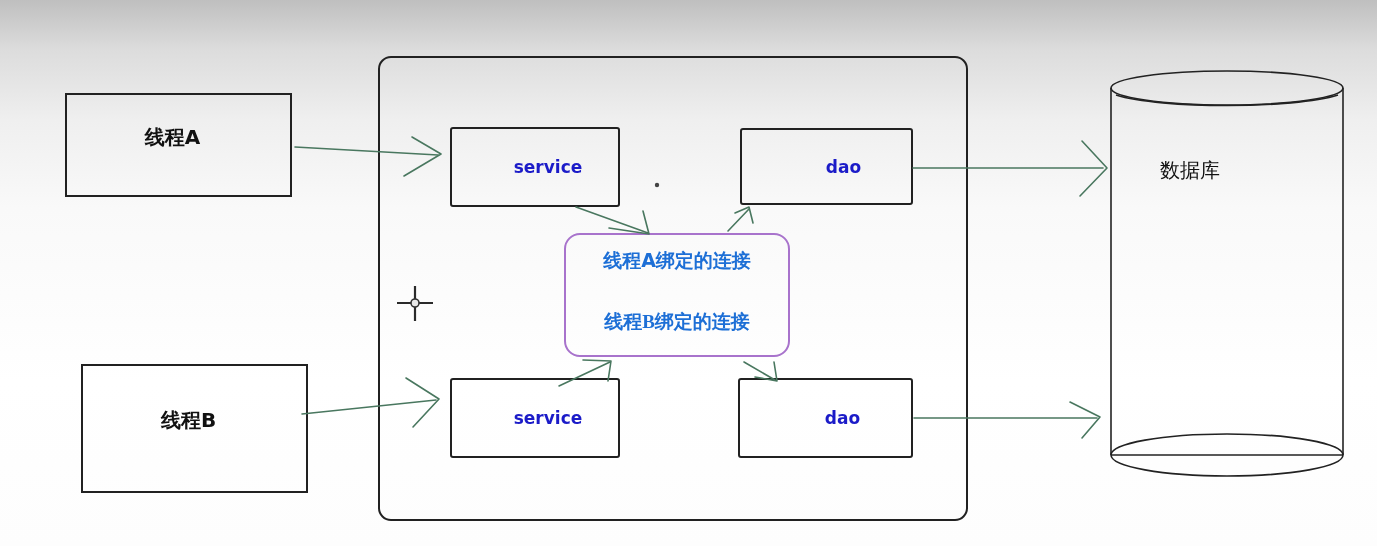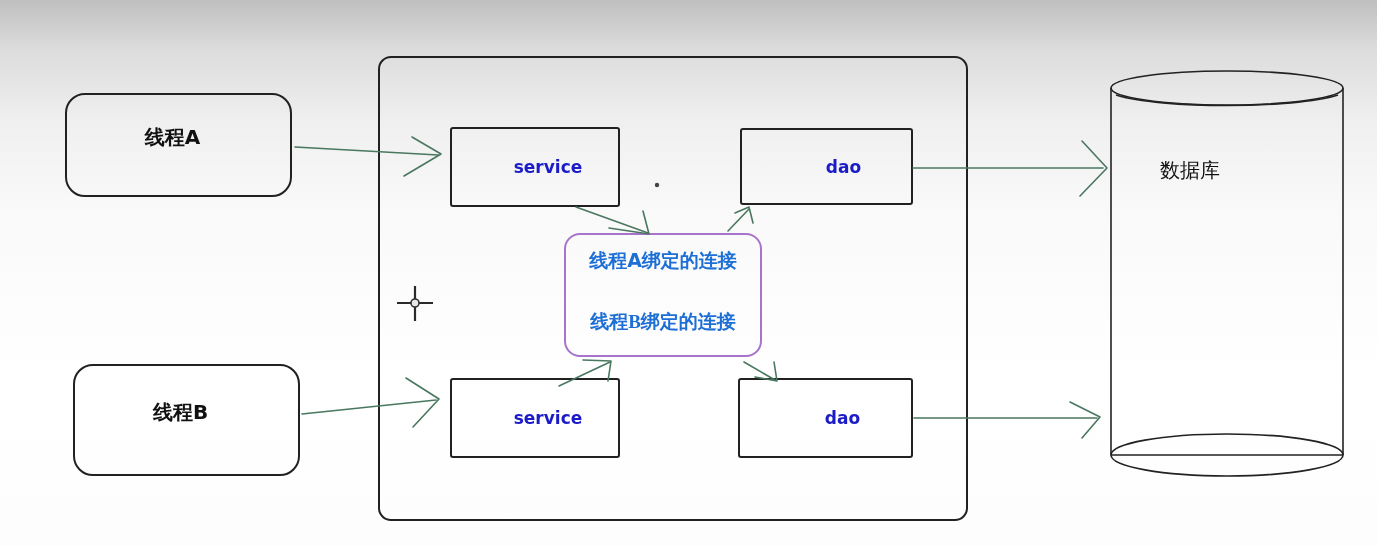--- a/index.html
+++ b/index.html
@@ -1,43 +1,43 @@
 <!DOCTYPE html>
 <html style="--bg-top: #bfbfbf; --bg-mid: #f9f9f9; --bg-bottom: #fdfdfd; --box-border: #212121; --thread-text: #111111; --node-text: #1b1bc8; --conn-border: #a873cc; --conn-text: #1d6fd6; --threadlocal-text: #8c2be2; --db-text: #111111; --arrow: #49775f;"><head>
 <meta charset="utf-8">
 <style>
   html,body{margin:0;padding:0;}
   body{font-family:"DejaVu Sans","Liberation Sans",sans-serif;}
   .canvas{
     position:relative;width:1377px;height:546px;overflow:hidden;
     background:linear-gradient(180deg,var(--bg-top,#bfbfbf) 0%,#dcdcdc 9%,#efefef 22%,var(--bg-mid,#f9f9f9) 38%,#ffffff 70%,var(--bg-bottom,#fdfdfd) 100%);
   }
-  .box{position:absolute;box-sizing:border-box;display:flex;align-items:center;border-radius:20px;}
+  .box{position:absolute;box-sizing:border-box;display:flex;align-items:center;}
   .sharp-box{
     border:2px solid var(--box-border,#212121);background:transparent;
     justify-content:center;font-weight:bold;font-size:20px;color:var(--thread-text,#111);
     padding:0 12px 16px 0;
   }
   .thread-a{left:65px;top:93px;width:227px;height:104px;}
-  .thread-b{left:73px;top:364px;width:227px;height:112px;}
+  .thread-b{left:81px;top:364px;width:227px;height:129px;}
   .outer-container{
     position:absolute;left:378px;top:56px;width:590px;height:465px;box-sizing:border-box;
     border:2px solid var(--box-border,#212121);border-radius:13px;background:transparent;
   }
   .node{
     border:2px solid var(--box-border,#212121);border-radius:3px;background:transparent;
     font-weight:bold;font-size:17px;color:var(--node-text,#1b1bc8);
     justify-content:center;
   }
   .service-top{left:450px;top:127px;width:170px;height:80px;padding-left:26px;}
   .dao-top{left:740px;top:128px;width:173px;height:77px;padding-left:34px;}
   .service-bottom{left:450px;top:378px;width:170px;height:80px;padding-left:26px;}
   .dao-bottom{left:738px;top:378px;width:175px;height:80px;padding-left:34px;}
   .conn-box{
-    position:absolute;left:564px;top:233px;width:198px;height:124px;box-sizing:border-box;
+    position:absolute;left:564px;top:233px;width:226px;height:124px;box-sizing:border-box;
     border:2px solid var(--conn-border,#a873cc);border-radius:16px;background:transparent;
   }
   .conn-line{
     position:absolute;left:0;width:100%;text-align:center;
     font-weight:bold;font-size:19px;color:var(--conn-text,#1d6fd6);
   }
   .conn-line-a{top:13px;}
   .conn-line-b{top:74px;font-family:Liberation Serif, serif;}
   .threadlocal{
     position:absolute;left:820px;top:274px;

